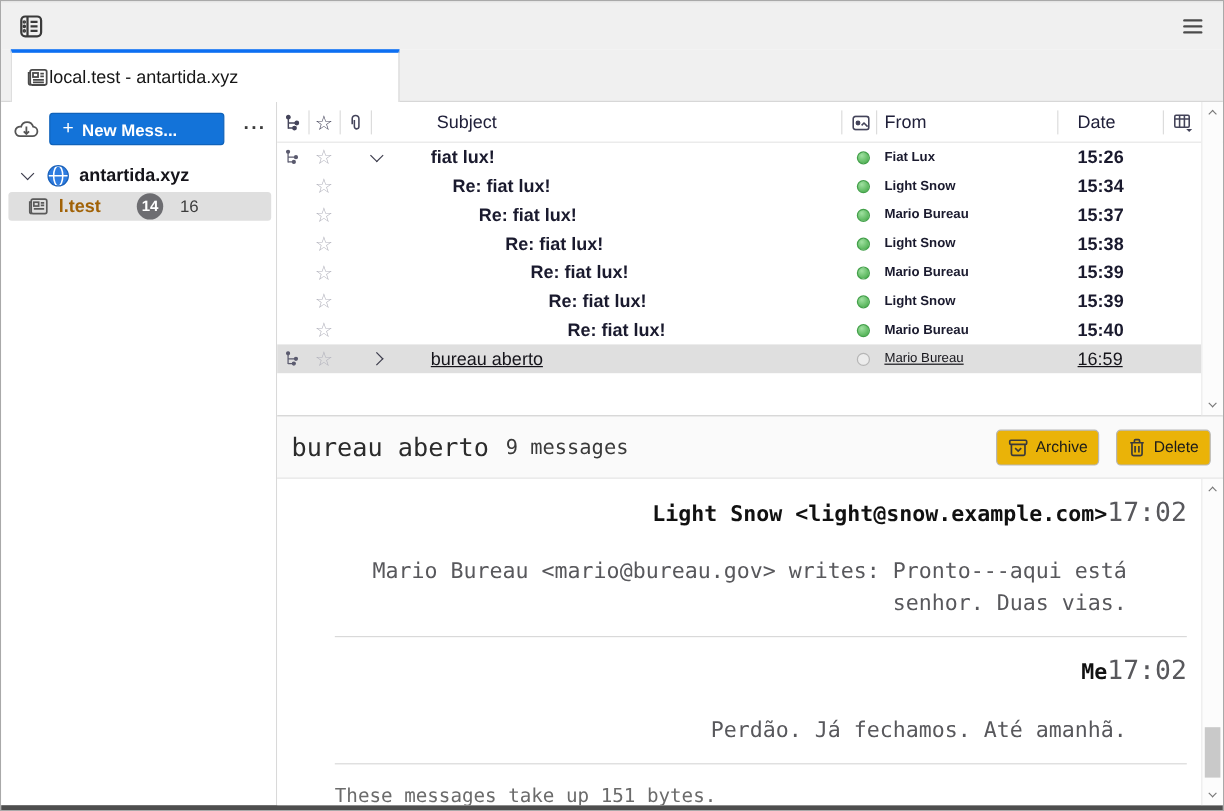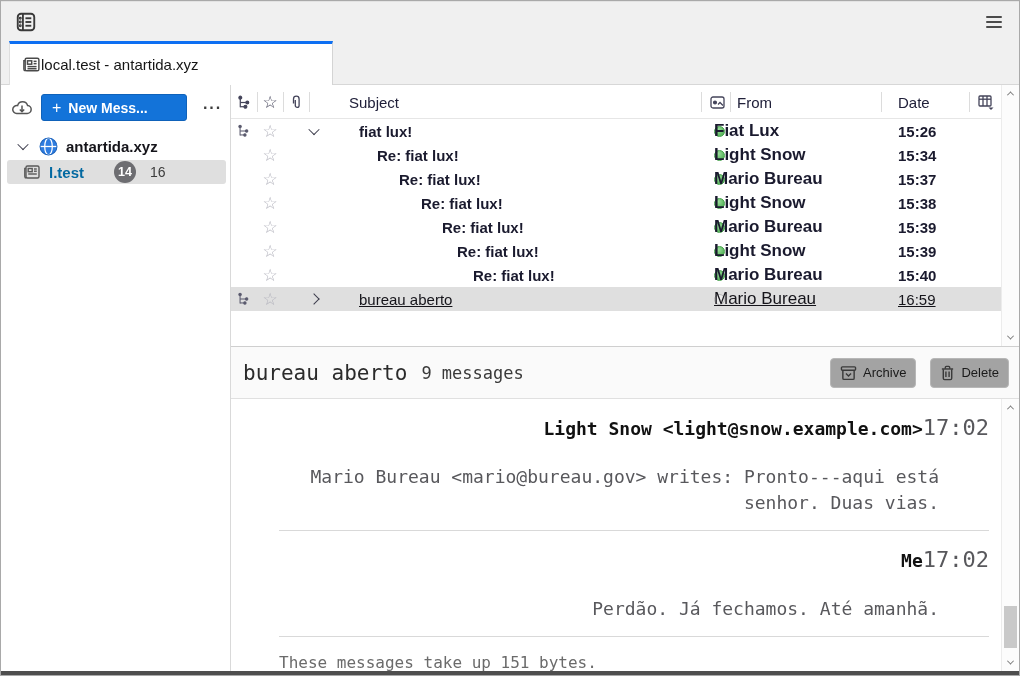--- a/index.html
+++ b/index.html
@@ -41,21 +41,21 @@
   .sidebar { width:230px; border-right:1px solid #d9d9d9; background:#fff; flex:0 0 auto; padding-top:9px; }
   .sb-top { display:flex; align-items:center; padding:0 8px 0 10px; gap:8px; }
   .new-msg-btn { height:27px; flex:0 0 auto; width:146px; background:var(--accent,#1373d9); color:#fff; border:1px solid #0f62ba;
     border-radius:3px; font-size:14px; font-weight:600; display:flex; align-items:center; gap:7px; padding:0 10px; overflow:hidden; white-space:nowrap; }
   .new-msg-plus { font-size:16px; font-weight:400; }
   .more-dots { font-size:16px; font-weight:700; color:#3c3c3c; letter-spacing:1px; margin-left:8px; }
   .account-row { display:flex; align-items:center; gap:6px; margin-top:13px; padding-left:12px; height:24px; }
   .account-name { font-size:15px; font-weight:700; color:#15141a; margin-left:2px; }
   .folder-row { display:flex; align-items:center; height:24px; margin:2px 4px 0 6px; border-radius:3px;
     background:var(--selected-row,#dfdfdf); padding-left:42px; gap:8px; }
-  .folder-name { font-size:15px; font-weight:700; color:#0369a1; }
+  .folder-name { font-size:15px; font-weight:700; color:#a16207; }
   .badge-unread { min-width:22px; height:22px; border-radius:11px; background:var(--badge,#6d6d71); color:#fff;
     font-size:12.5px; font-weight:700; display:flex; align-items:center; justify-content:center; padding:0 4px; margin-left:22px; }
   .folder-total { font-size:14px; color:#3c3c3c; margin-left:6px; }
 
   
   .content { flex:1 1 auto; display:flex; flex-direction:column; min-width:0; position:relative; }
 
   
   .thread-pane { height:262px; position:relative; border-bottom:1px solid #cfcfcf; background:#fff; flex:0 0 auto; }
   .tp-header { height:34px; border-bottom:1px solid #e6e6e6; position:relative; }
@@ -63,21 +63,21 @@
   .hcol { position:absolute; top:0; height:34px; display:flex; align-items:center; color:#20203a; font-size:15px; }
   .hicon { justify-content:center; }
   .trow { position:relative; height:24px; margin-right:18px; }
   .trow.selected { background:var(--selected-row,#dfdfdf); }
   .rcell { position:absolute; top:0; height:24px; display:flex; align-items:center; }
   .row-star { left:27px; width:24px; justify-content:center; font-size:17px; color:#b3b3bd; }
   .row-thread { left:1px; width:24px; justify-content:center; }
   .row-twisty { left:74px; width:18px; justify-content:center; }
   .row-subject { font-size:15px; font-weight:700; color:#1a1a2e; white-space:nowrap; }
   .row-dot { left:477px; width:22px; justify-content:center; }
-  .row-from { left:483px; width:155px; font-size:17px; font-weight:700; color:#1a1a2e; }
+  .row-from { left:506px; width:155px; font-size:11px; font-weight:700; color:#1a1a2e; }
   .row-date { left:667px; width:70px; font-size:15px; font-weight:700; color:#1a1a2e; }
   .trow.selected .row-subject, .trow.selected .row-from, .trow.selected .row-date {
     font-weight:400; text-decoration:underline; color:#15141a; }
   .dot { width:11px; height:11px; border-radius:50%; background:radial-gradient(circle at 35% 30%, #9fe0a0, var(--unread-green,#5cb85f) 70%);
     border:1px solid #43a04a; }
   .dot.read { background:#ececec; border:1px solid #b6b6b6; }
 
   .chev { display:inline-block; width:8px; height:8px; border-right:1.7px solid #3c3c4c; border-bottom:1.7px solid #3c3c4c; }
   .chev.down { transform:rotate(45deg) translate(-1px,-1px); }
   .chev.right { transform:rotate(-45deg); }
@@ -87,21 +87,21 @@
   .vscroll { position:absolute; right:0; top:0; bottom:0; width:18px; background:#fcfcfc; border-left:1px solid #ececec;
     display:flex; flex-direction:column; align-items:center; justify-content:space-between; padding:6px 0; }
   .vscroll .thumb { position:absolute; left:2px; right:2px; background:#c9c9c9; }
 
   
   .msg-toolbar { height:52px; border-bottom:1px solid #e0e0e0; background:#fafafa; display:flex; align-items:center;
     padding:0 10px 0 12px; gap:14px; flex:0 0 auto; }
   .mt-title { font-family:"DejaVu Sans Mono", monospace; font-size:21px; color:#2b2b2b; }
   .mt-count { font-family:"DejaVu Sans Mono", monospace; font-size:17px; color:#3a3a3a; }
   .mt-spring { flex:1 1 auto; }
-  .mt-btn { height:30px; background:#a3a3a3; border:1px solid #b7b7b7; border-radius:4px; display:flex; align-items:center;
+  .mt-btn { height:30px; background:#eab308; border:1px solid #b7b7b7; border-radius:4px; display:flex; align-items:center;
     gap:6px; padding:0 9px; font-size:13px; color:#1a1a1a; }
 
   
   .message-pane { flex:1 1 auto; position:relative; background:#fff; overflow:hidden;
     font-family:"DejaVu Sans Mono", monospace; }
   .mp-inner { margin:0 30px 0 48px; }
   .msg { padding:16px 0 14px 0;text-align:right; }
   .msg-head { display:flex; align-items:baseline; }
   .msg-sender { font-size:18px; font-weight:700; color:#111; flex:1 1 auto; }
   .msg-time { font-size:22px; color:#58585c; }
@@ -216,21 +216,21 @@
           <span class="hcol hicon" style="left:27px;width:24px;font-size:17px;color:#44445a">
               <span>☆</span>
             </span>
           <span class="hsep" style="left:52px"></span>
           <span class="hcol hicon" style="left:53px;width:24px">
             <svg class="ic" width="14" height="15" viewBox="0 0 14 15" fill="none" stroke="#44445a" stroke-width="1.3">
               <path d="M4.5 8.5 V4 a2.8 2.8 0 0 1 5.6 0 V10.5 a1.9 1.9 0 0 1 -3.8 0 V5"></path>
             </svg>
           </span>
           <span class="hsep" style="left:78px"></span>
-          <span class="hcol" style="left:118px">Subject</span>
+          <span class="hcol" style="left:133px">Subject</span>
           <span class="hsep" style="left:470px"></span>
           <span class="hcol hicon" style="left:473px;width:26px">
             <svg class="ic" width="15" height="13" viewBox="0 0 15 13" fill="none" stroke="#44445a" stroke-width="1.3">
               <rect x="1" y="1" width="13" height="11" rx="2"></rect>
               <circle cx="5" cy="6.5" r="1.4" fill="#44445a"></circle>
               <path d="M8 8.5 l2-2 l3 3"></path>
             </svg>
           </span>
           <span class="hsep" style="left:499px"></span>
           <span class="hcol" style="left:506px">From</span>

